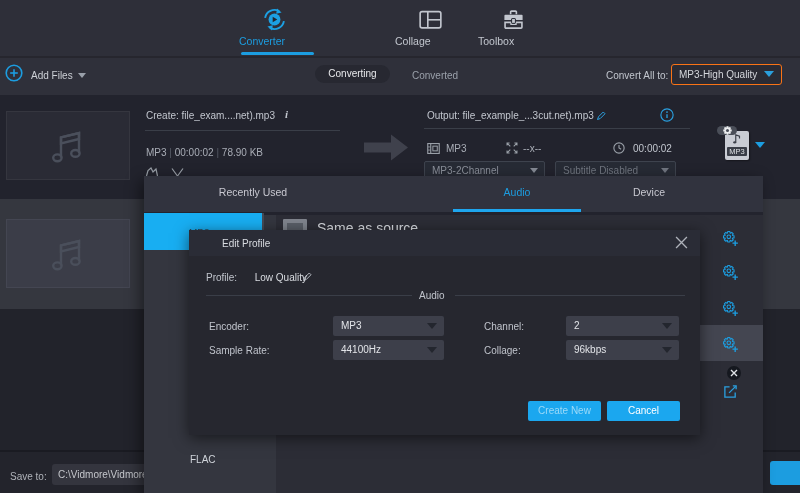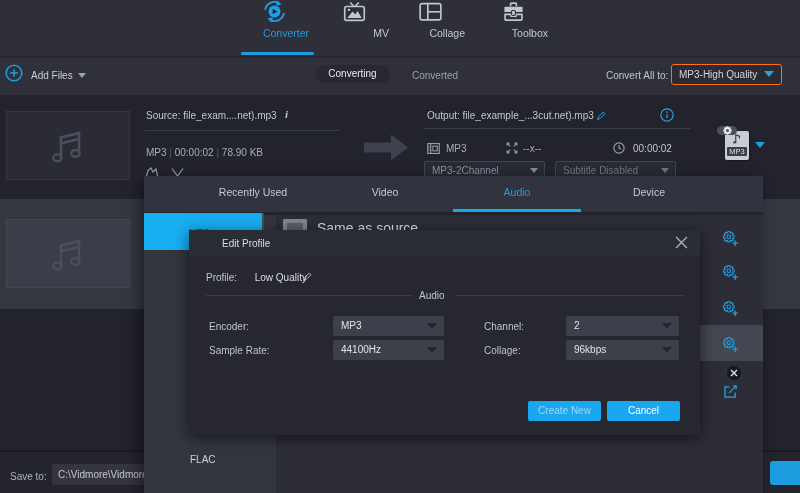--- a/index.html
+++ b/index.html
@@ -1,20 +1,20 @@
 <!DOCTYPE html>
 <html><head>
 <meta charset="utf-8">
 <style>
 html,body{margin:0;padding:0;}
 body{width:800px;height:493px;overflow:hidden;font-family:"Liberation Sans",sans-serif;background:#22232d;}
 #app{position:relative;width:800px;height:493px;overflow:hidden;font-size:10px;}
 .abs{position:absolute;}
 #nav{left:0;top:0;width:800px;height:58px;background:#2e2f39;border-bottom:2px solid #26262e;box-sizing:border-box;}
-.navitem{position:absolute;top:0;width:70px;text-align:right;}
+.navitem{position:absolute;top:8px;width:70px;text-align:left;}
 .navitem svg{display:block;margin:0 auto;}
 .navlbl{font-size:10.5px;color:#c2c6ce;margin-top:4px;}
 #navline{left:241px;top:52px;width:73px;height:3px;background:#1c9de0;border-radius:2px;}
 #tbar{left:0;top:58px;width:800px;height:37px;background:#2f303a;}
 .pill{position:absolute;left:315px;top:65px;width:75px;height:18px;background:#272831;border-radius:9px;color:#e8e9ec;font-size:10px;text-align:center;line-height:18px;}
 #row1{left:0;top:95px;width:800px;height:104px;background:#22232d;}
 #row2{left:0;top:199px;width:800px;height:110px;background:#35373f;}
 #rowrest{left:0;top:309px;width:800px;height:141px;background:#22232b;}
 .thumb{position:absolute;left:6px;width:122px;height:67px;background:#2a2b35;border:1px solid #35363f;}
 #bbar{left:0;top:450px;width:800px;height:43px;background:#23242c;border-top:2px solid #1a1b22;box-sizing:border-box;}
@@ -46,29 +46,20 @@
     <svg width="23" height="23" viewBox="0 0 24 24">
       <circle cx="12" cy="12" r="6.2" fill="#1ca0e3"></circle>
       <path d="M10.1 9.1 L14.9 12 L10.1 14.9 Z" fill="#21252f"></path>
       <path d="M2.2 10.3 A10 10 0 0 1 16.8 3.2" fill="none" stroke="#1ca0e3" stroke-width="2"></path>
       <path d="M21.8 13.7 A10 10 0 0 1 7.2 20.8" fill="none" stroke="#1ca0e3" stroke-width="2"></path>
       <path d="M14.6 0.4 L19.4 4.8 L13.8 5.9 Z" fill="#1ca0e3"></path>
       <path d="M9.4 23.6 L4.6 19.2 L10.2 18.1 Z" fill="#1ca0e3"></path>
     </svg>
     <div class="navlbl" style="color:#1c9de0;">Converter</div>
   </div>
-  <div class="navitem" style="left:319px;">
-    <svg width="23" height="23" viewBox="0 0 24 24">
-      <rect x="1.8" y="6.8" width="20.4" height="14.4" rx="2" fill="none" stroke="#c2c6ce" stroke-width="1.7"></rect>
-      <path d="M7.5 2.6 L11.4 6.8 M16.5 2.6 L12.6 6.8" fill="none" stroke="#c2c6ce" stroke-width="1.7"></path>
-      <path d="M4.5 18.8 L10 12 L12.8 15.2 L15.2 11.6 L19.5 18.8 Z" fill="#c2c6ce"></path>
-      <circle cx="6.2" cy="10.3" r="1.3" fill="#c2c6ce"></circle>
-    </svg>
-    <div class="navlbl">MV</div>
-  </div>
   <div class="navitem" style="left:395px;">
     <svg width="23" height="23" viewBox="0 0 24 24">
       <rect x="1.2" y="3.8" width="21.6" height="17" rx="2" fill="none" stroke="#c2c6ce" stroke-width="1.7"></rect>
       <line x1="9.2" y1="3.8" x2="9.2" y2="20.8" stroke="#c2c6ce" stroke-width="1.7"></line>
       <line x1="9.2" y1="12.3" x2="22.8" y2="12.3" stroke="#c2c6ce" stroke-width="1.7"></line>
     </svg>
     <div class="navlbl">Collage</div>
   </div>
   <div class="navitem" style="left:478px;">
     <svg width="23" height="23" viewBox="0 0 24 24">
@@ -97,21 +88,21 @@
   </div>
 
   <div class="thumb" style="top:111px;">
     <svg width="48" height="48" viewBox="0 0 24 24" style="margin:9px 0 0 37px;">
       <path d="M8.5 18.2 V8.2 L17.5 6 V16" fill="none" stroke="#4a4f5b" stroke-width="1.2"></path>
       <path d="M8.5 8.2 L17.5 6 V9 L8.5 11.2 Z" fill="none" stroke="#4a4f5b" stroke-width="1.2"></path>
       <ellipse cx="6.7" cy="18.4" rx="2.1" ry="1.7" fill="none" stroke="#4a4f5b" stroke-width="1.2"></ellipse>
       <ellipse cx="15.7" cy="16.2" rx="2.1" ry="1.7" fill="none" stroke="#4a4f5b" stroke-width="1.2"></ellipse>
     </svg>
   </div>
-  <div class="abs" style="left:146px;top:110px;font-size:10px;color:#c2c6ce;">Source: file_exam....net).mp3</div>
+  <div class="abs" style="left:146px;top:110px;font-size:10px;color:#c2c6ce;">Create: file_exam....net).mp3</div>
   <div class="abs" style="left:285px;top:108px;font-size:11px;color:#c2c6ce;font-family:'Liberation Serif',serif;font-style:italic;font-weight:bold;">i</div>
   <div class="abs" style="left:145px;top:130px;width:195px;height:1px;background:#3a3e48;"></div>
   <div class="abs" style="left:146px;top:147px;font-size:10px;color:#a9adb6;">MP3<span style="color:#565b66;"> | </span> 00:00:02 <span style="color:#565b66;">| </span>78.90 KB</div>
   <svg class="abs" style="left:363px;top:133px;" width="46" height="29" viewBox="0 0 46 29">
     <path d="M1 9.5 H28 V1.5 L45 14.5 L28 27.5 V19.5 H1 Z" fill="#3f414c"></path>
   </svg>
   <div class="abs" style="left:427px;top:110px;font-size:10px;color:#c2c6ce;">Output: file_example_...3cut.net).mp3</div>
   <svg class="abs" style="left:595px;top:110px;" width="12" height="12" viewBox="0 0 24 24">
     <path d="M5 19 L7 13.5 L16.5 4 L20 7.5 L10.5 17 L5 19 Z" fill="none" stroke="#2aa0e0" stroke-width="2"></path>
   </svg>
@@ -179,21 +170,20 @@
   </div>
 
   <div class="abs" style="left:10px;top:471px;font-size:10px;color:#b0b3ba;">Save to:</div>
   <div class="abs" id="saveinput">C:\Vidmore\Vidmore Video Converter</div>
   <div class="abs" id="convbtn"></div>
 
   <div class="abs" id="panel">
     <div id="phead"></div>
       <div id="pheadline"></div>
     <div class="ptab" style="left:43px;">Recently Used</div>
-    <div class="ptab" style="left:175px;">Video</div>
     <div class="ptab" style="left:307px;color:#1c9de0;">Audio</div>
     <div class="ptab" style="left:439px;">Device</div>
     <div style="position:absolute;left:309px;top:33px;width:128px;height:3px;background:#1ea6ee;"></div>
     <div id="pside"></div>
     <div id="psel">
         <div style="margin:15px 0 0 45px;font-size:10px;color:#2b4a5e;">MP3</div>
       </div>
       <div style="position:absolute;left:118px;top:37px;width:2px;height:37px;background:#454a55;"></div>
 
     <div style="position:absolute;left:139px;top:43px;width:24px;height:13px;background:#80858e;border-radius:1px;">

